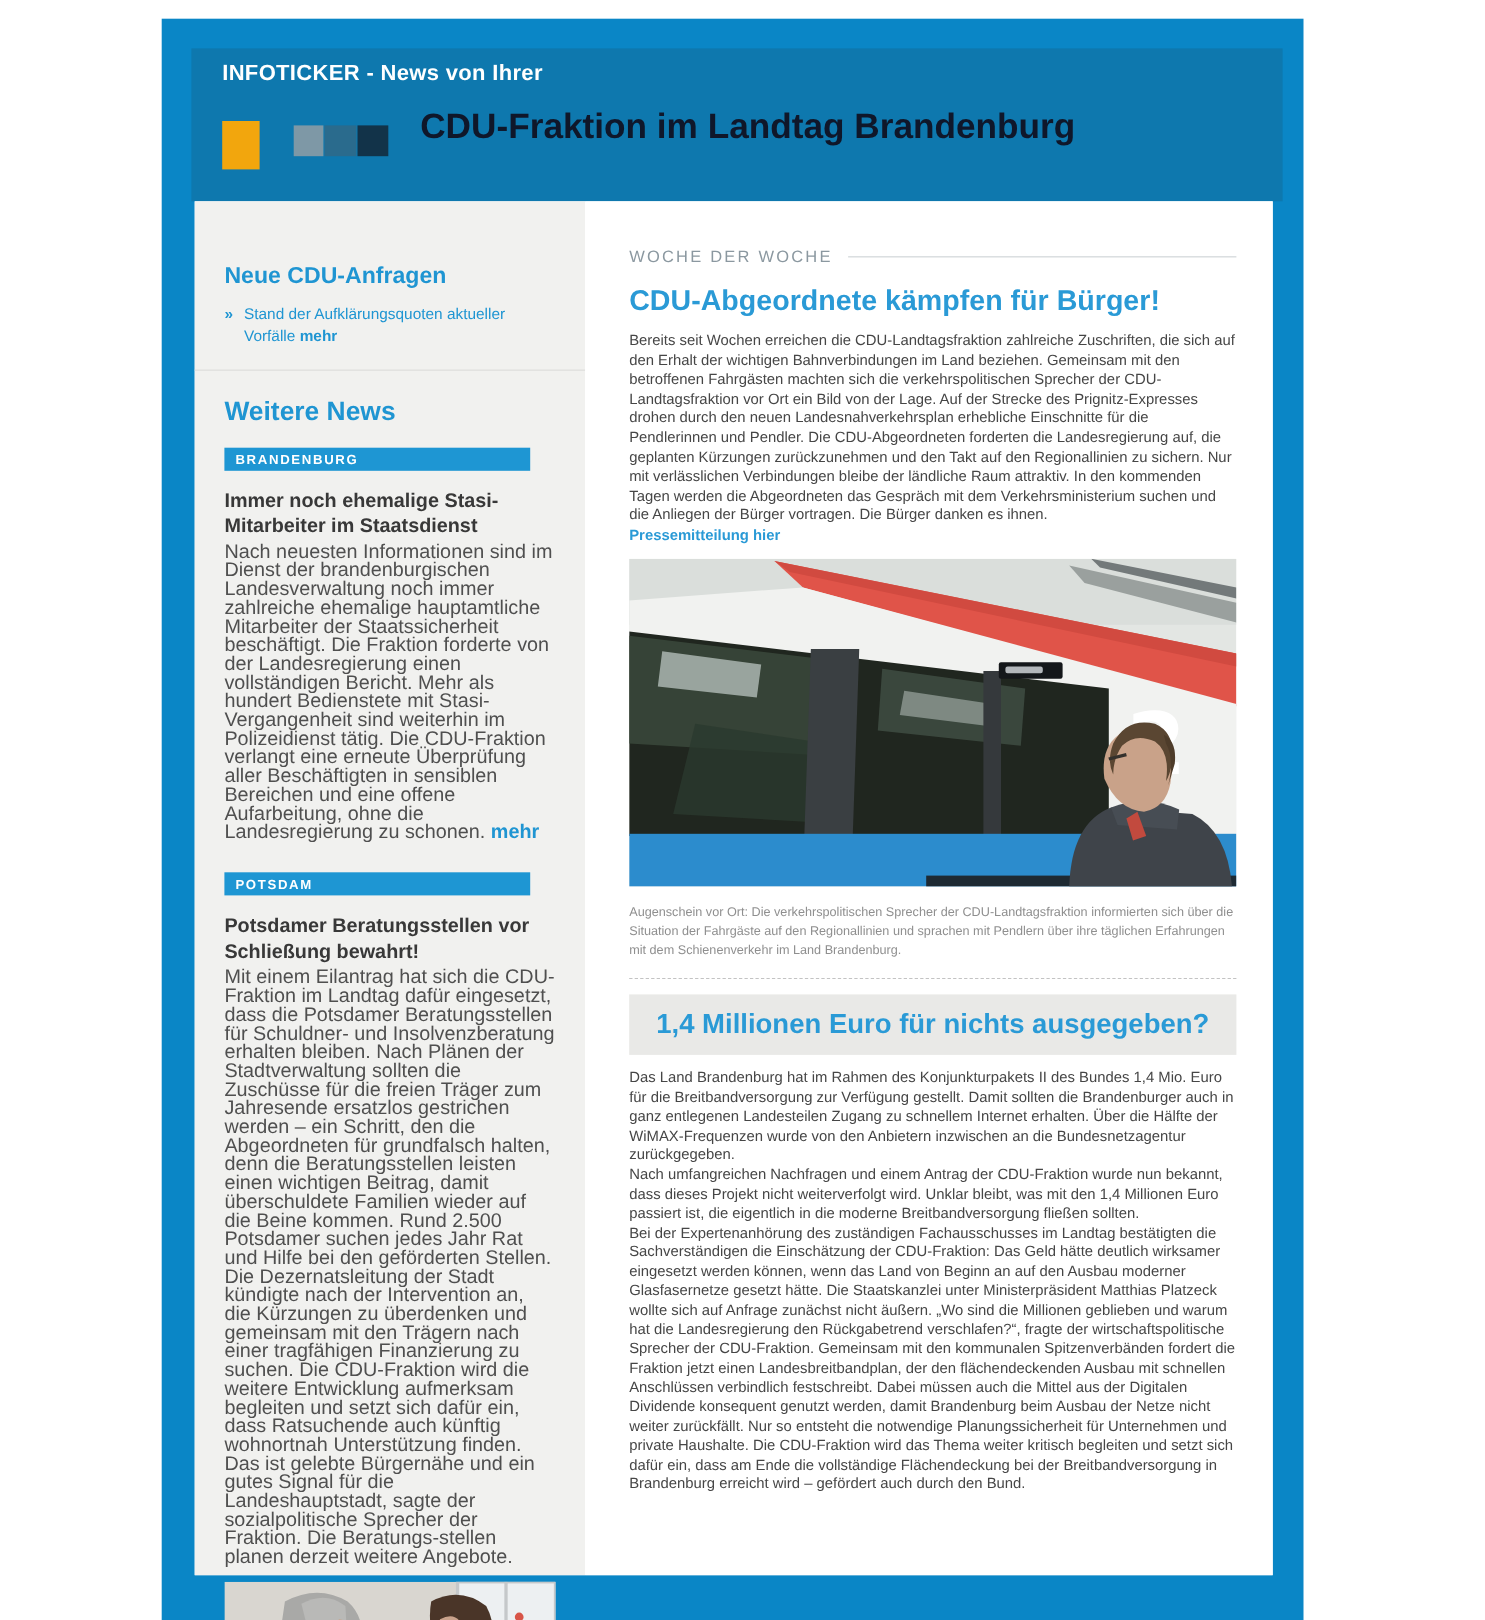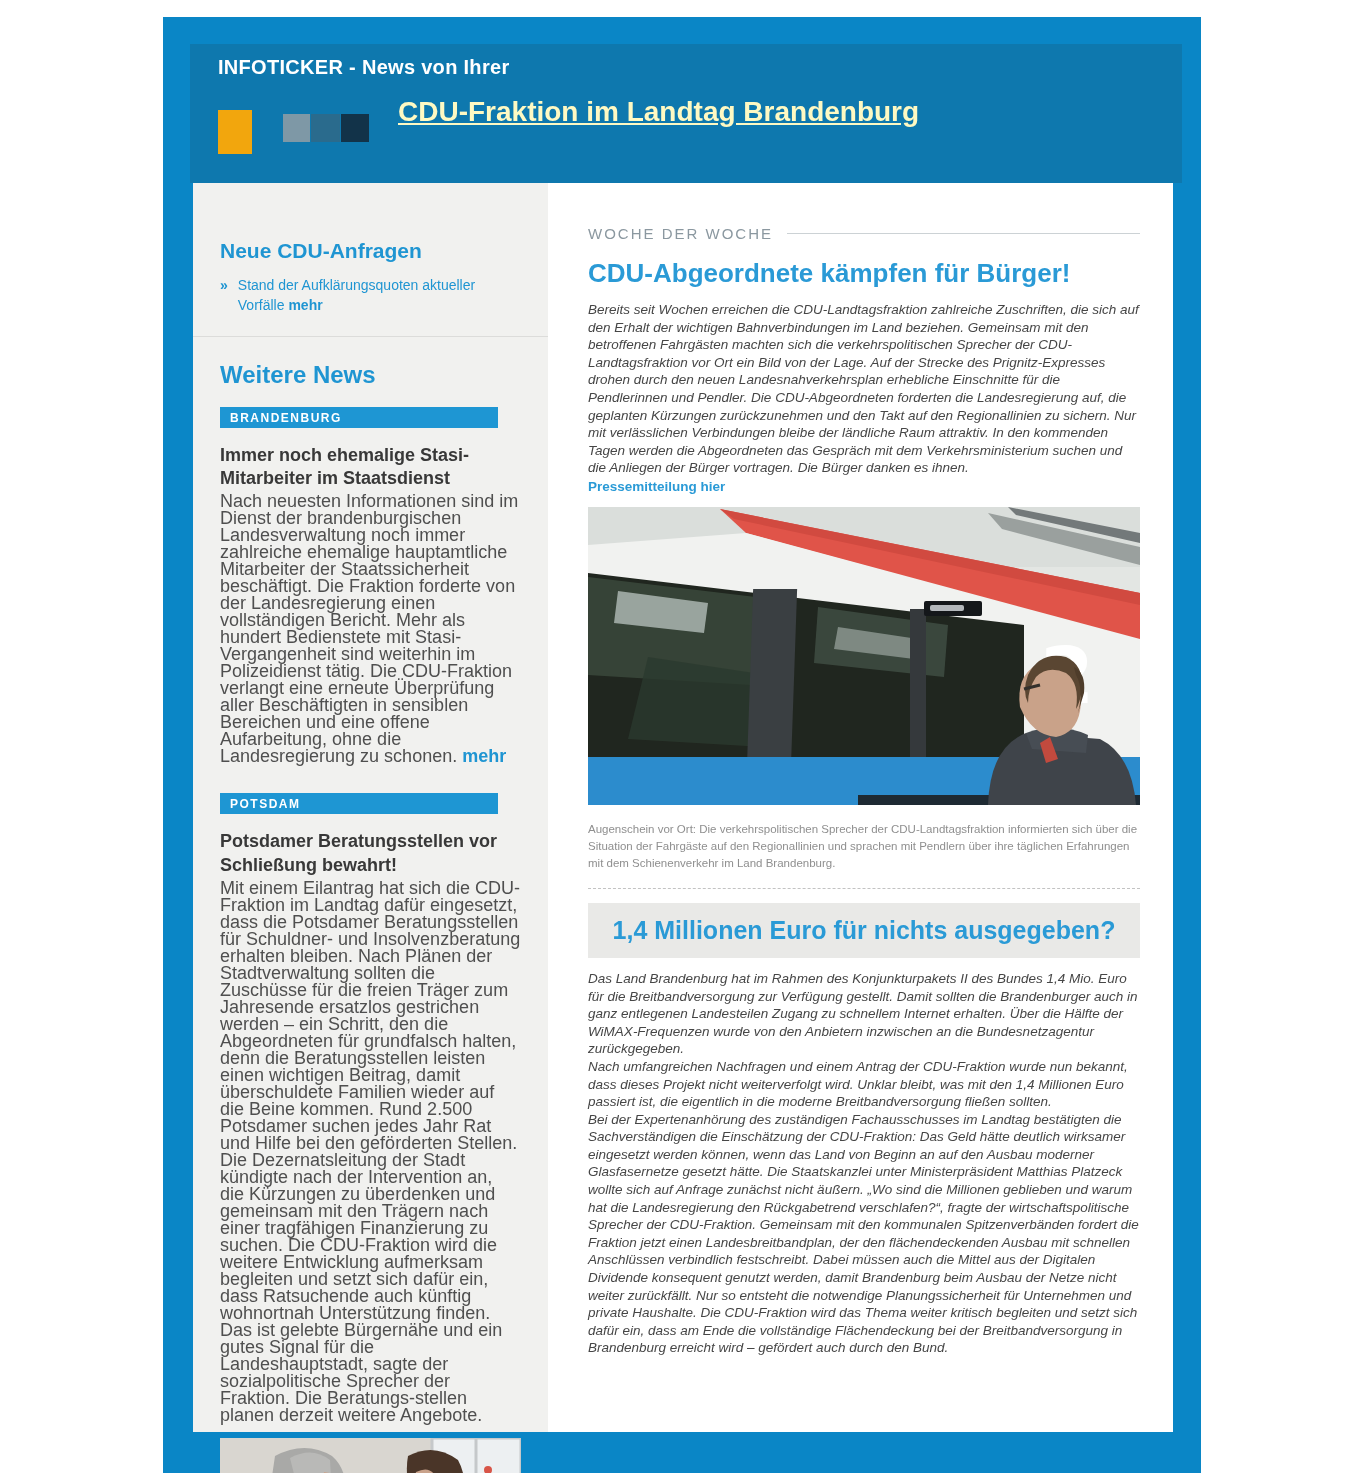--- a/index.html
+++ b/index.html
@@ -1,27 +1,27 @@
 <!DOCTYPE html>
 <html lang="de"><head>
 <meta charset="utf-8">
 <style>
   html,body{margin:0;padding:0;background:#ffffff;}
   body{font-family:"Liberation Sans","DejaVu Sans",sans-serif;-webkit-font-smoothing:antialiased;}
   .page{position:relative;width:1350px;height:1473px;background:#fff;overflow:hidden;}
-  .frame{position:absolute;left:163px;top:17px;width:1038px;height:1456px;background:#0a86c6;}
+  .frame{position:absolute;left:147px;top:17px;width:1038px;height:1456px;background:#0a86c6;}
   .header-band{position:absolute;left:27px;top:27px;width:992px;height:139px;background:#0e78ae;}
   .ticker{position:absolute;left:28px;top:12px;color:#ffffff;font-size:20px;font-weight:bold;letter-spacing:.3px;}
   .logo-row{position:absolute;left:28px;top:64px;height:52px;}
   .sq{position:absolute;top:6px;}
   .sq-orange{left:0;width:34px;height:44px;top:2px;background:#f2a60d;}
   .sq-l{left:65px;width:27px;height:28px;background:#7e98a6;}
   .sq-m{left:93px;width:29px;height:28px;background:#2a6b8d;}
   .sq-d{left:123px;width:28px;height:28px;background:#123349;}
-  .brand-title{position:absolute;left:208px;top:52px;color:#fef9c3;font-size:28px;font-weight:bold;white-space:nowrap;text-decoration:underline;}
+  .brand-title{position:absolute;left:208px;top:52px;color:#0f172a;font-size:32px;font-weight:bold;white-space:nowrap;}
   .card{position:absolute;left:30px;top:166px;width:980px;height:1249px;background:#ffffff;}
   
   .sidebar{position:absolute;left:0;top:0;width:355px;height:1249px;background:#f1f1ef;box-sizing:border-box;padding:56px 27px 0 27px;}
   .sb-h1{color:#1f95d2;font-size:21px;font-weight:bold;margin:0 0 12px 0;}
   .sb-bullet{display:flex;gap:10px;font-size:14px;line-height:1.45;color:#1f95d2;}
   .sb-bullet .marker{color:#1f95d2;font-weight:bold;}
   .sb-divider{border:0;border-top:1px solid #dcdcda;margin:20px -27px 0 -27px;}
   .sb-h2{color:#1f95d2;font-size:24px;font-weight:bold;margin:24px 0 18px 0;}
   .sb-tag{display:block;width:278px;box-sizing:border-box;background:#1e96d3;color:#ffffff;font-size:12px;font-weight:bold;letter-spacing:1.5px;text-transform:uppercase;padding:4px 10px 3px 10px;margin-top:6px;}
   .sb-headline{color:#383838;font-size:18px;line-height:1.3;font-weight:bold;margin:16px 0 0 0;}
@@ -29,21 +29,21 @@
   .more-link{color:#1f95d2;font-weight:bold;text-decoration:none;}
   .sb-photo{display:block;margin-top:14px;width:301px;height:166px;}
   .sb-caption-link{display:block;margin-top:12px;color:#1f95d2;font-size:12.5px;line-height:1.4;font-weight:bold;text-decoration:none;}
   .sb-section2{margin-top:28px;}
   
   .main{position:absolute;left:355px;top:0;width:625px;height:1249px;box-sizing:border-box;padding:42px 33px 0 40px;background:#fff;}
   .kicker-row{display:flex;align-items:center;gap:14px;}
   .kicker{color:#8b98a0;font-size:15px;letter-spacing:2px;white-space:nowrap;}
   .kicker-rule{flex:1;height:1px;background:#ccd2d5;}
   .m-h1{color:#2a9ad6;font-size:26px;font-weight:bold;margin:16px 0 0 0;}
-  .m-body{color:#464646;font-size:13.5px;line-height:17.6px;margin:12px 0 0 0;white-space:pre-line;font-style:italic;}
+  .m-body{color:#464646;font-size:13.5px;line-height:17.6px;margin:12px 0 0 0;white-space:pre-line;}
   .m-link{display:inline-block;margin-top:2px;color:#2a9ad6;font-size:13.5px;font-weight:bold;text-decoration:none;}
   .m-photo{display:block;margin-top:12px;width:552px;height:298px;}
   .m-caption{color:#8f8f8f;font-size:11.5px;line-height:17px;margin:16px 0 0 0;}
   .m-divider{border:0;border-top:1px dashed #c3c3c3;margin:16px 0 0 0;}
   .m-h2-box{margin-top:14px;background:#e9e9e7;text-align:center;padding:13px 0;}
   .m-h2{color:#2a9ad6;font-size:25px;font-weight:bold;margin:0;}
   
   .footer-line{position:absolute;left:30px;top:1423px;width:980px;text-align:center;color:#9ed2ee;font-size:11px;letter-spacing:.3px;}
 </style>
 </head>

